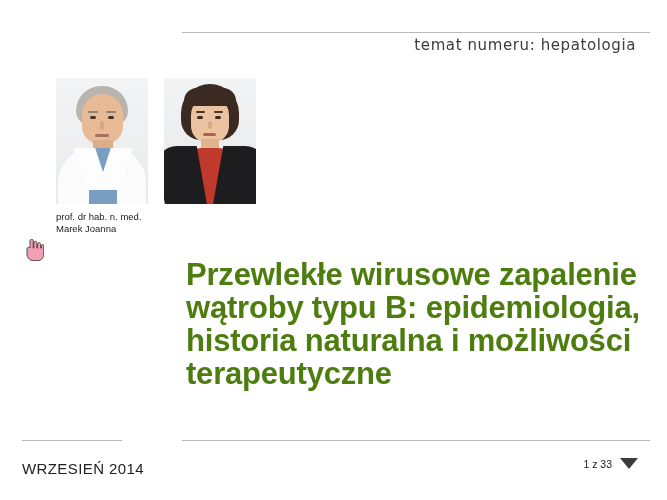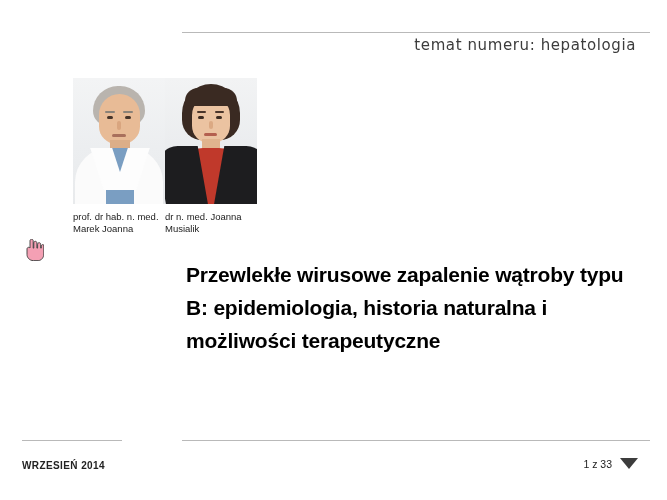--- a/index.html
+++ b/index.html
@@ -37,24 +37,24 @@
     font-size: 15px;
     letter-spacing: 0.6px;
     color: #3c3c3c;
     font-family: "DejaVu Sans", sans-serif;
     white-space: nowrap;
   }
 
   
   .authors {
     position: absolute;
-    left: 25px;
+    left: 8px;
     top: 78px;
     display: flex;
-    gap: 0;
+    gap: 16px;
     padding-left: 48px;
   }
   .author {
     width: 92px;
   }
   .photo {
     width: 92px;
     height: 126px;
     overflow: hidden;
     position: relative;
@@ -144,24 +144,24 @@
     width: 20px;
     height: 22px;
   }
 
   
   .doc-title {
     position: absolute;
     left: 186px;
     top: 258px;
     width: 462px;
-    color: #000000;
+    color: #4d7c0f;
     font-family: "Liberation Sans", sans-serif;
     font-weight: bold;
-    font-size: 21px;
+    font-size: 31px;
     line-height: 33px;
     letter-spacing: -0.2px;
   }
 
   
   .footer-rule-left {
     position: absolute;
     left: 22px;
     top: 440px;
     width: 100px;
@@ -173,24 +173,24 @@
     left: 182px;
     top: 440px;
     width: 468px;
     height: 1px;
     background: #b9b9b9;
   }
   .footer-left {
     position: absolute;
     left: 22px;
     top: 460px;
-    font-size: 10px;
+    font-size: 15px;
     letter-spacing: 0.4px;
     color: #222222;
-    font-weight: bold;
+    font-weight: normal;
   }
   .footer-page {
     position: absolute;
     right: 42px;
     top: 458px;
     font-size: 10.5px;
     color: #222222;
   }
   .footer-arrow {
     position: absolute;
@@ -243,24 +243,20 @@
           <div class="brow-r"></div>
         <div class="eye-l"></div>
           <div class="eye-r"></div>
         <div class="nose"></div>
           <div class="mouth"></div>
         <div class="neck"></div>
         <div class="top"></div>
         <div class="jacket-l"></div>
         <div class="jacket-r"></div>
       </div>
-      <div class="author-name">
-        <div>dr n. med. Joanna</div>
-        <div>Musialik</div>
-      </div>
     </div>
 
   </div>
 
   <svg class="cursor" viewBox="0 0 20 22" xmlns="http://www.w3.org/2000/svg">
     <path d="M6 1.8c0-1 .8-1.6 1.6-1.6.9 0 1.6.7 1.6 1.6v7.3h.6V3.9c0-.9.7-1.6 1.6-1.6.8 0 1.5.7 1.5 1.6v5.2h.7V5.3c0-.9.7-1.6 1.5-1.6.9 0 1.6.7 1.6 1.6v3.8h.6V7.2c0-.9.7-1.6 1.5-1.6.4 0 .8.2 1 .4V15c0 3.5-2.4 6.6-5.6 6.6H9.3C5.6 21.6 3 18.6 3 15.5V10c0-1 .8-1.7 1.6-1.7.5 0 1 .2 1.4.7V1.8z" fill="#f4a0b4" stroke="#3b3b3b" stroke-width="0.9"></path>
   </svg>
 
   <div class="doc-title">Przewlekłe wirusowe zapalenie wątroby typu B: epidemiologia, historia naturalna i możliwości terapeutyczne</div>
 

